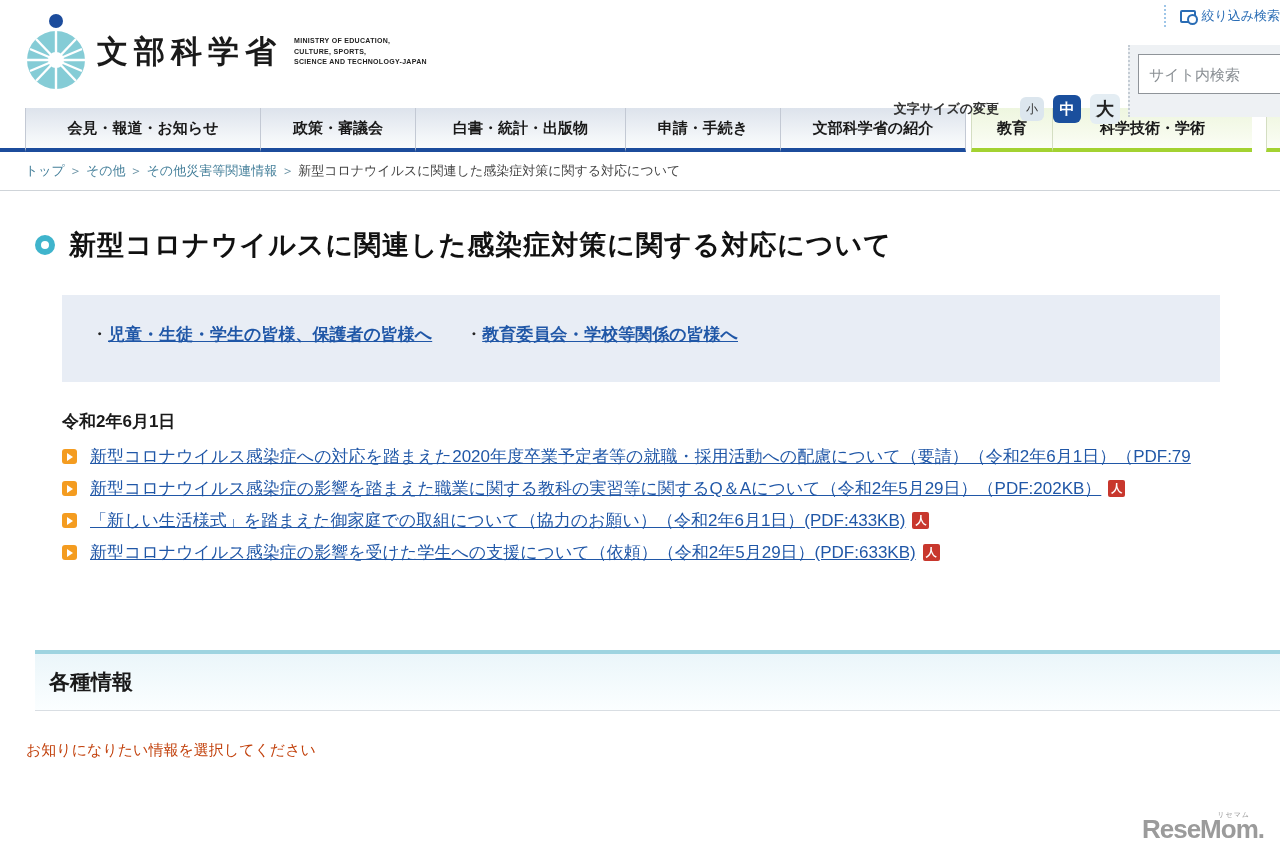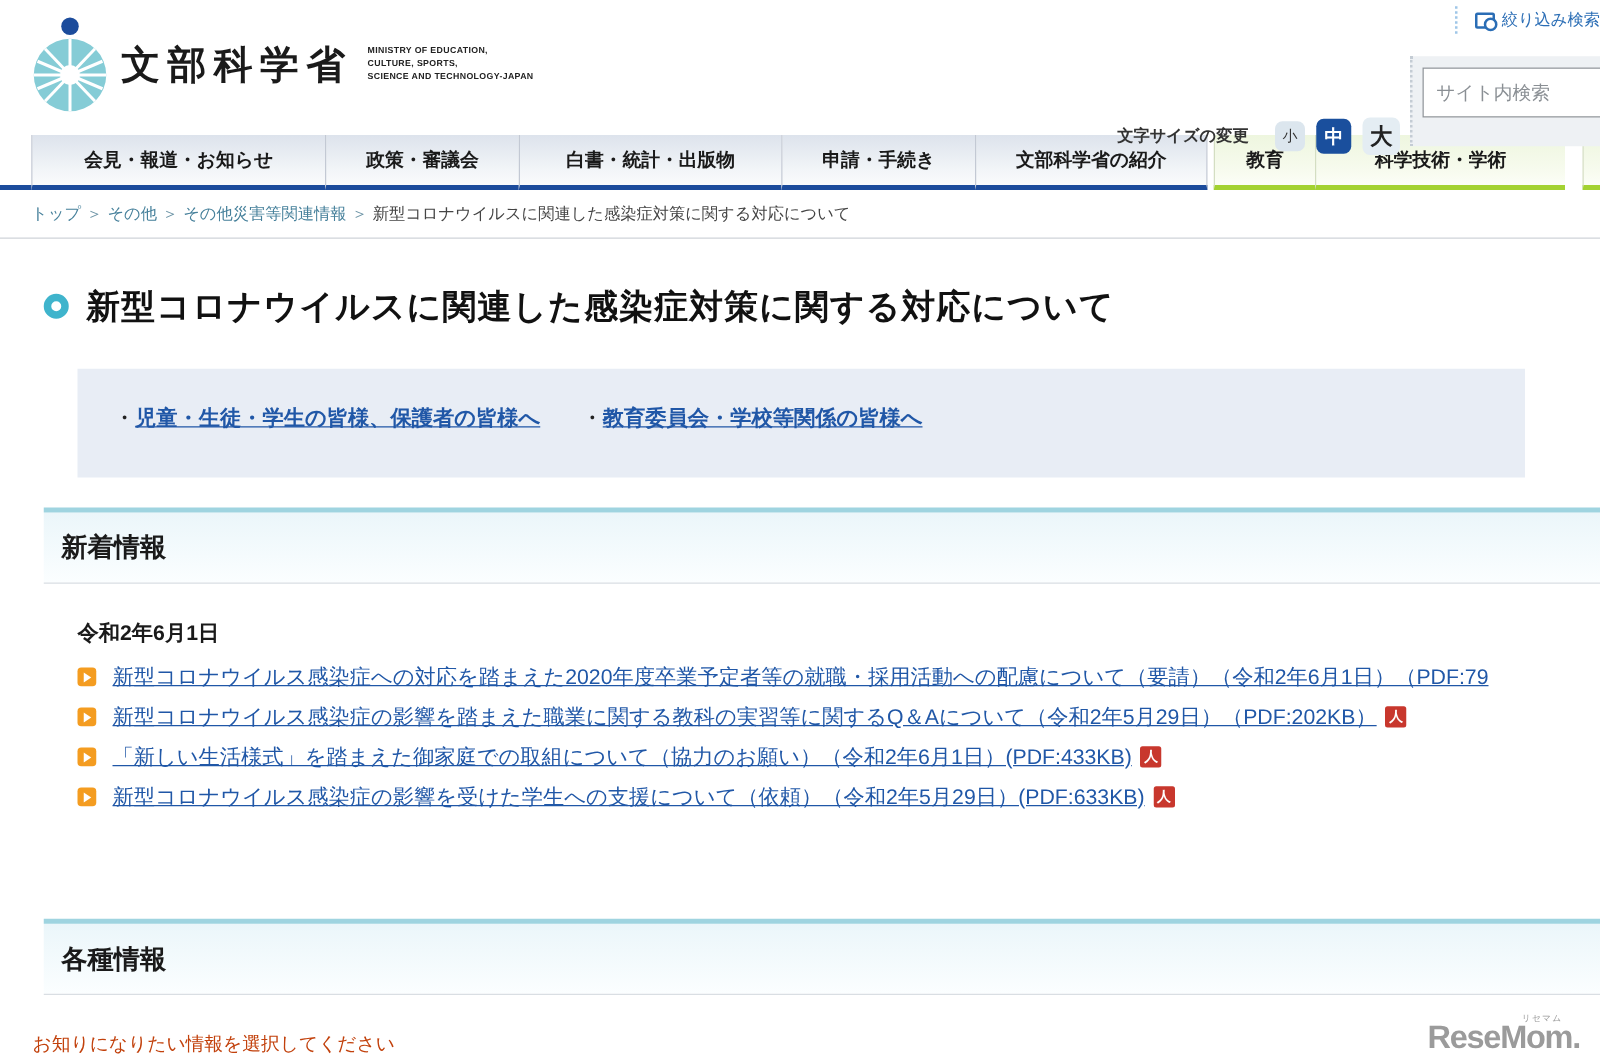--- a/index.html
+++ b/index.html
@@ -163,21 +163,20 @@
       <span class="q-bullet">・</span>
       <a href="#">児童・生徒・学生の皆様、保護者の皆様へ</a>
     </div>
     <div class="quick-link">
       <span class="q-bullet">・</span>
       <a href="#">教育委員会・学校等関係の皆様へ</a>
     </div>
   </div>
 
   <section class="section">
-    <h2 class="section-head">新着情報</h2>
     <div class="news-date">令和2年6月1日</div>
     <ul class="news-list">
       <li class="news-item">
         <span class="arrow-bullet"></span>
         <a href="#">新型コロナウイルス感染症への対応を踏まえた2020年度卒業予定者等の就職・採用活動への配慮について（要請）（令和2年6月1日）（PDF:79</a>
       </li>
       <li class="news-item">
         <span class="arrow-bullet"></span>
         <a href="#">新型コロナウイルス感染症の影響を踏まえた職業に関する教科の実習等に関するQ＆Aについて（令和2年5月29日）（PDF:202KB）</a>
         <span class="pdf-ico">人</span>

